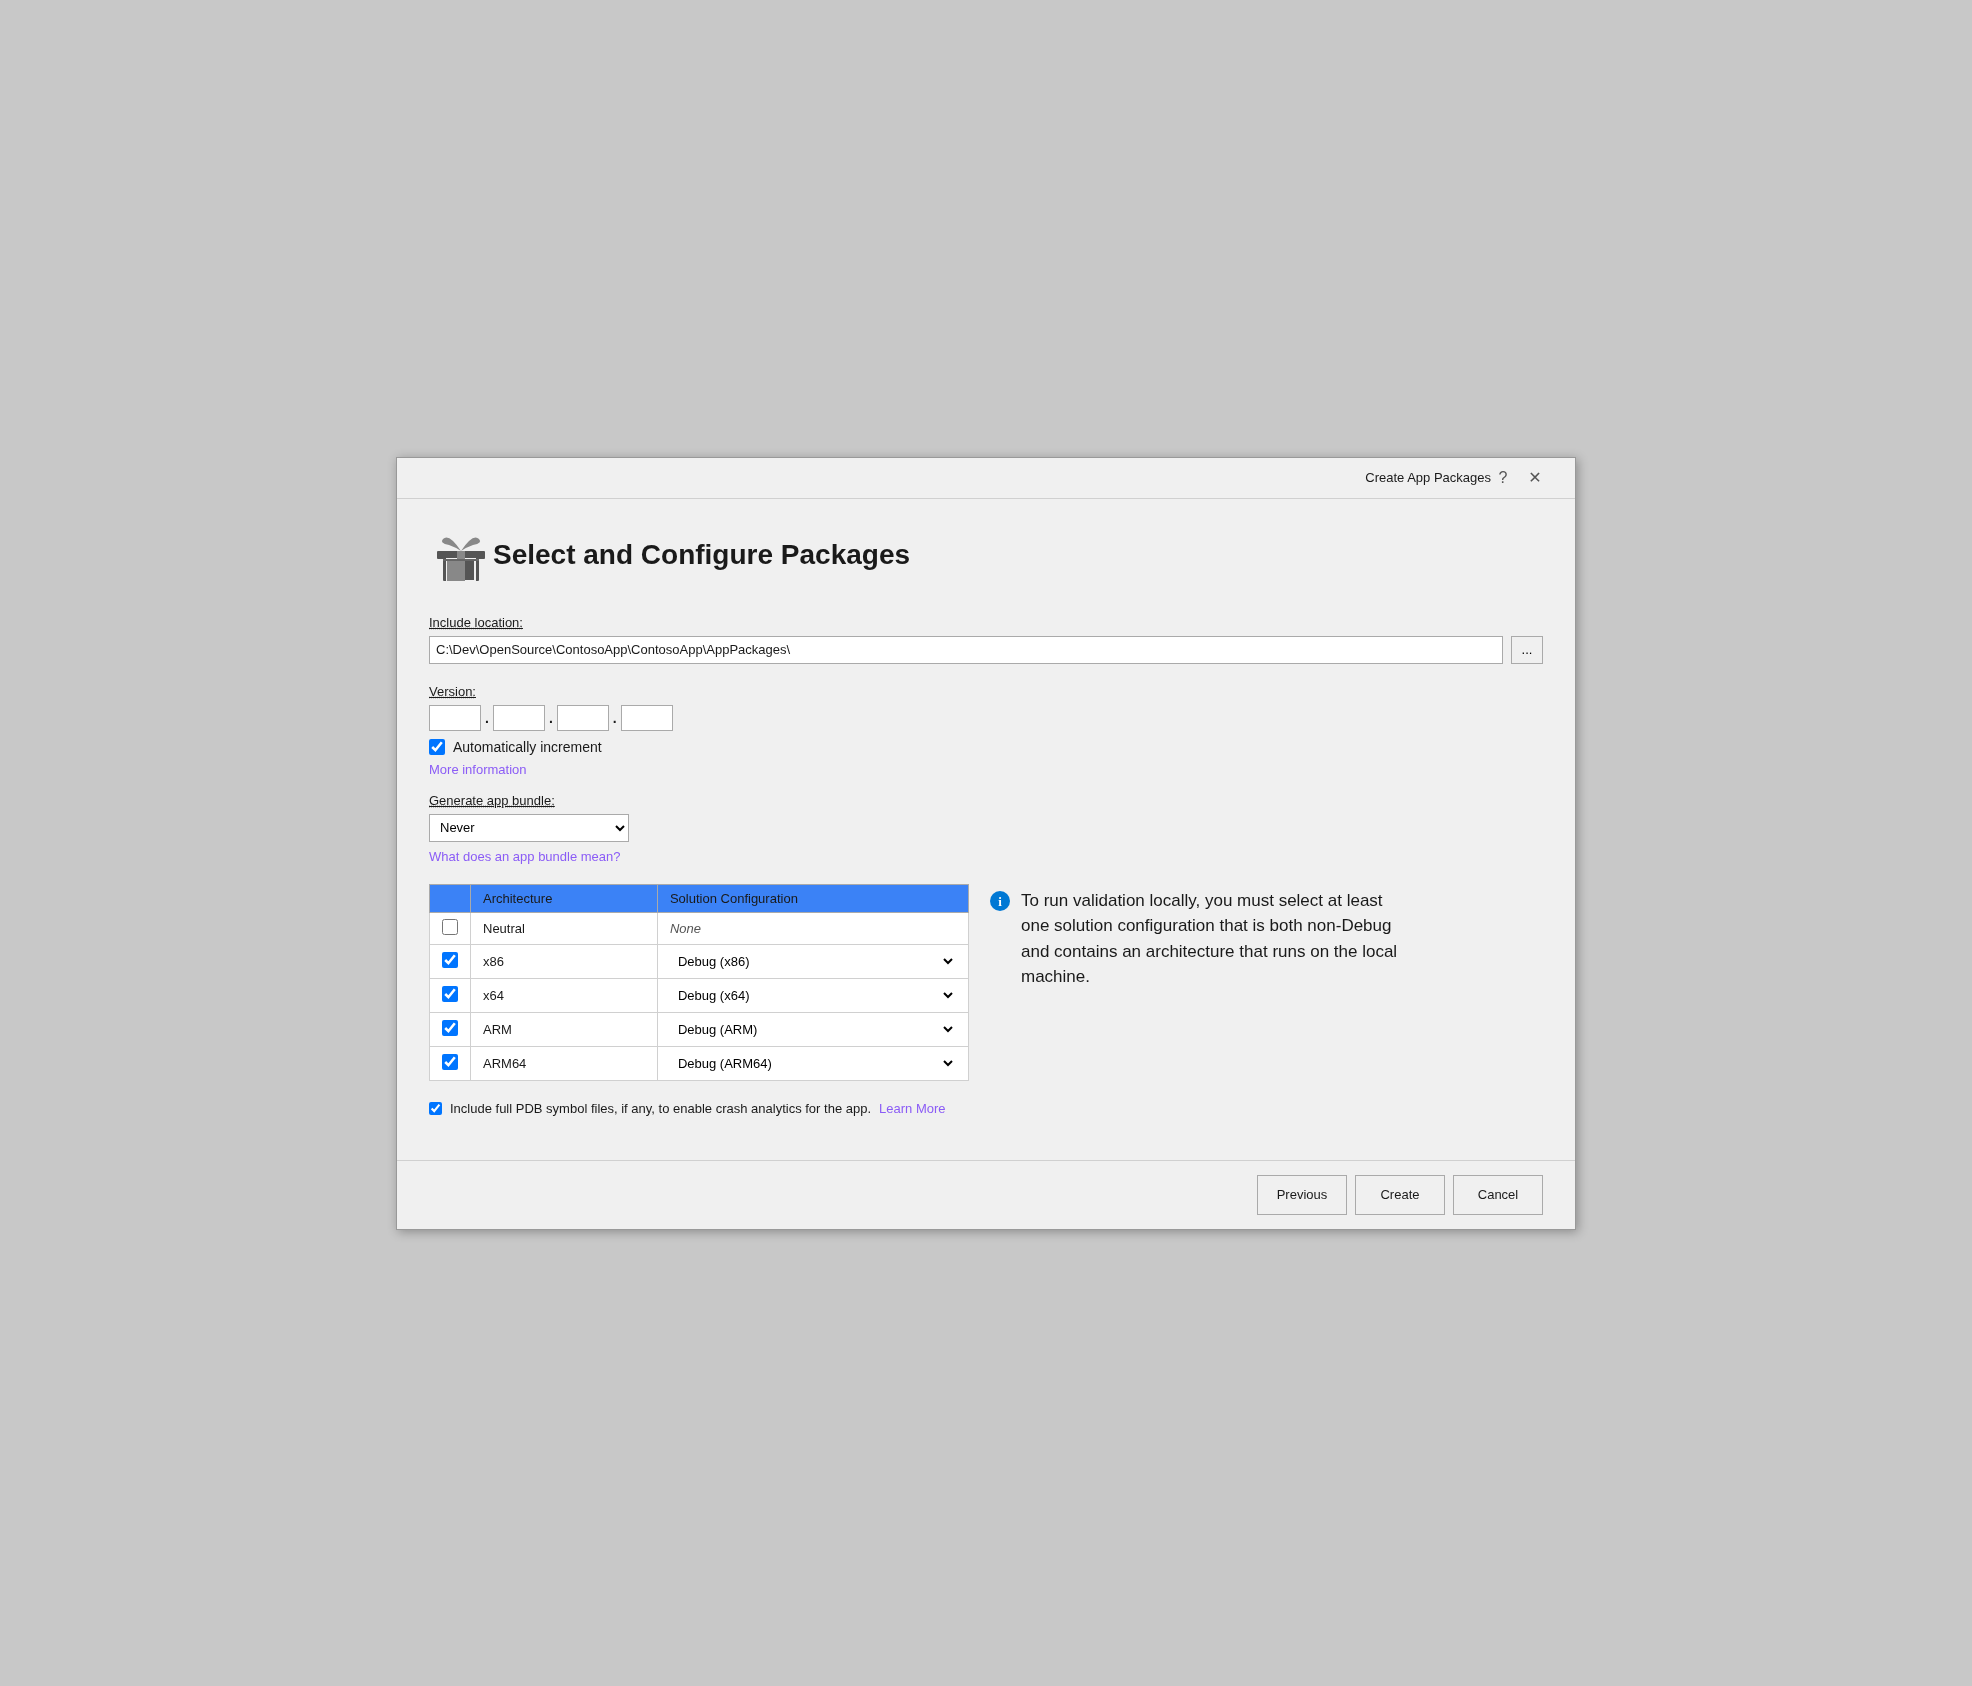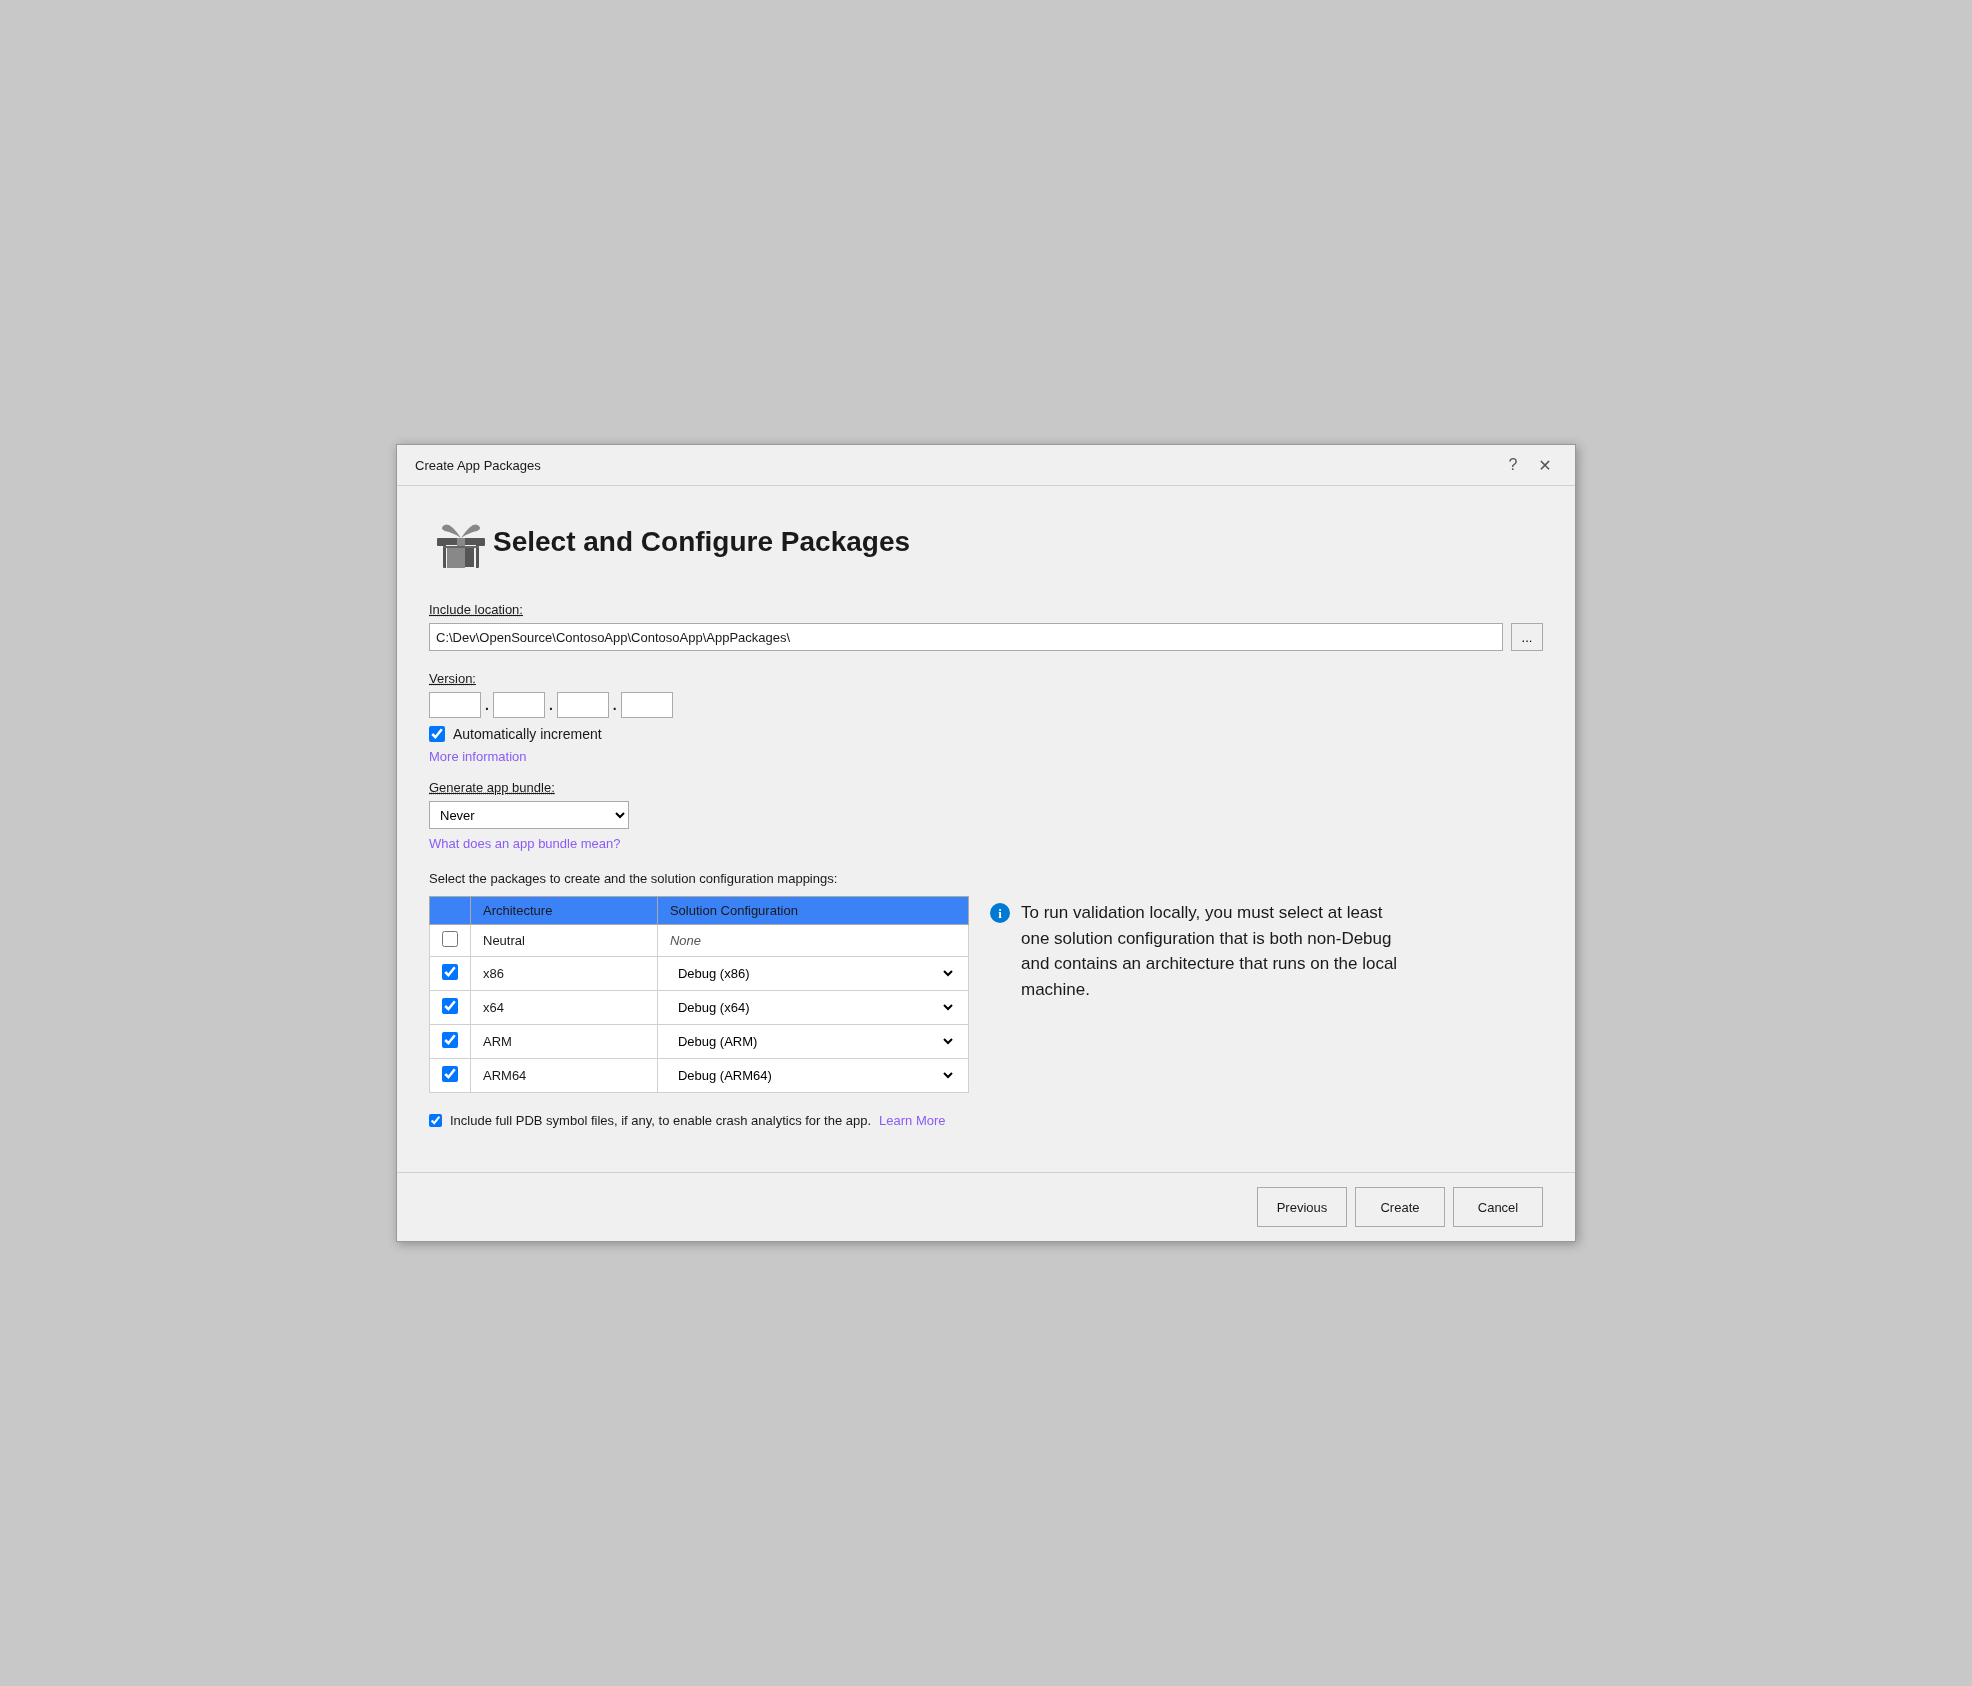--- a/index.html
+++ b/index.html
@@ -18,22 +18,22 @@
       width: 1180px;
       border: 1px solid #999;
       box-shadow: 2px 2px 10px rgba(0,0,0,0.3);
       display: flex;
       flex-direction: column;
     }
     .title-bar {
       background: #f0f0f0;
       display: flex;
       align-items: center;
-      justify-content: space-between;
-      padding: 8px 18px;
+      justify-content: flex-end;
+      padding: 8px 28px;
       border-bottom: 1px solid #d0d0d0;
     }
     .title-bar-left {
       display: flex;
       align-items: center;
       gap: 8px;
       font-size: 13px;
       color: #1a1a1a;
     }
     .title-bar-right {
@@ -339,21 +339,20 @@
         <select class="bundle-select">
           <option>Never</option>
           <option>Always</option>
           <option>If needed</option>
         </select>
       </div>
       <a class="link">What does an app bundle mean?</a>
     </div>
 
     <div class="packages-section">
-      <div class="packages-label">Select the packages to create and the solution configuration mappings:</div>
       <div class="packages-content">
         <div class="packages-table-wrapper">
           <table class="packages-table">
             <thead>
               <tr>
                 <th style="width:40px;"></th>
                 <th>Architecture</th>
                 <th>Solution Configuration</th>
               </tr>
             </thead>

